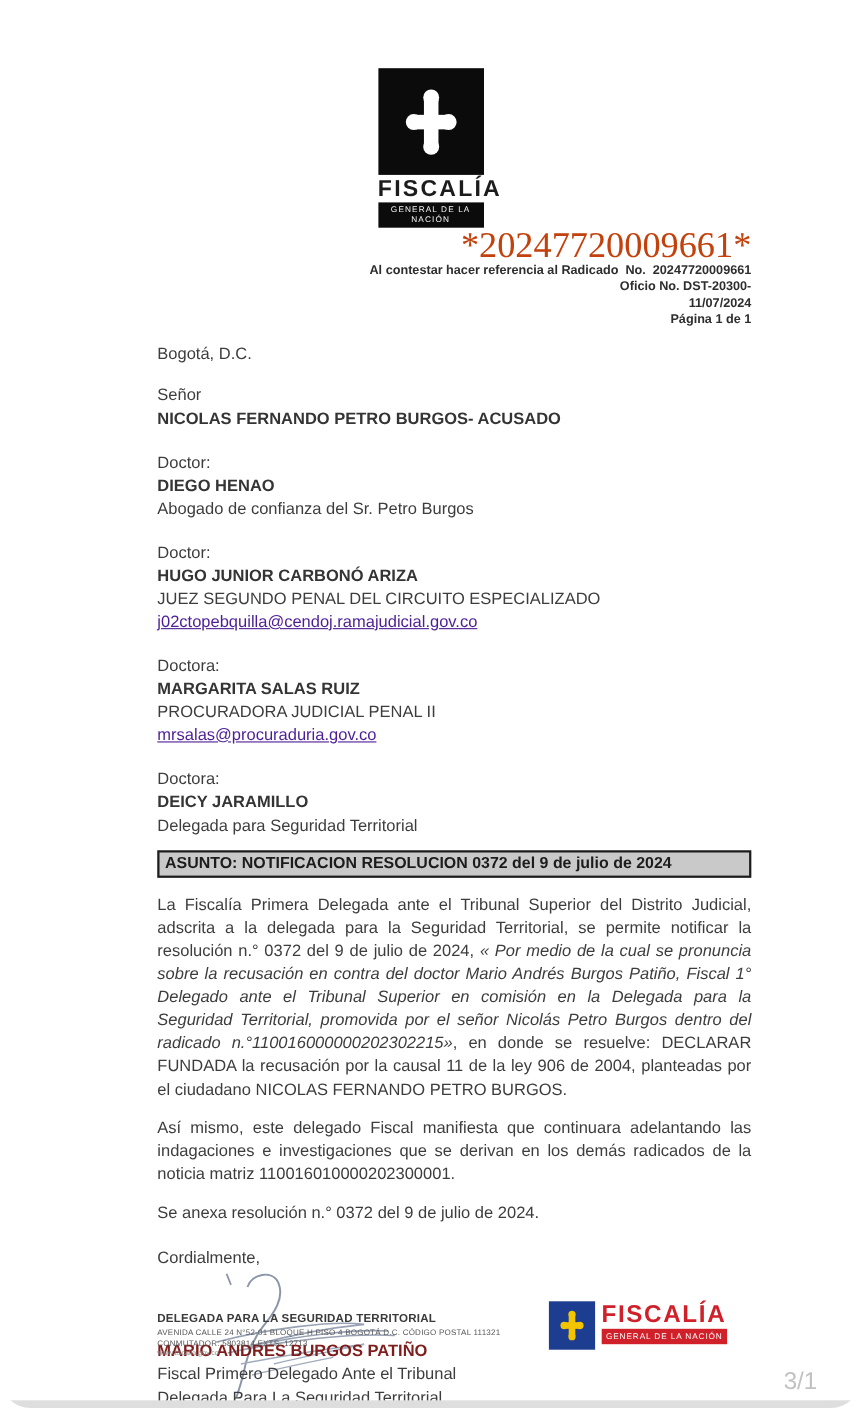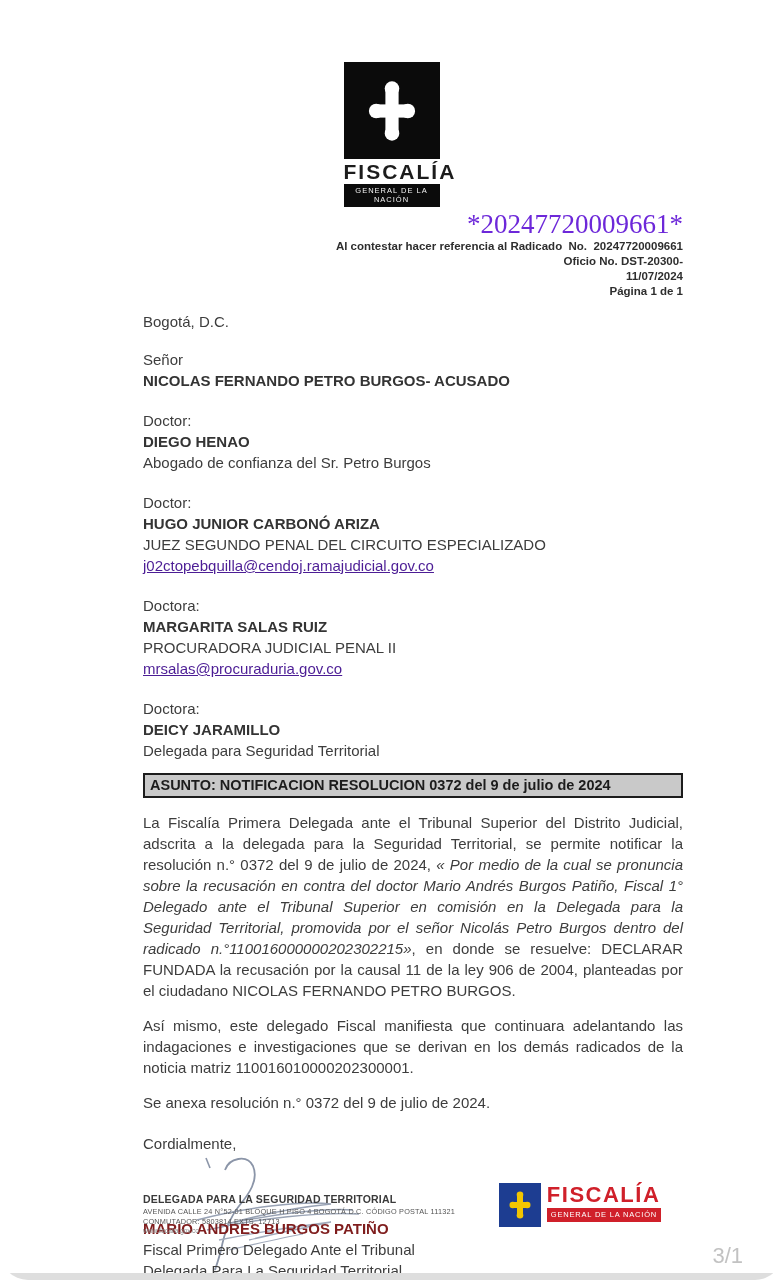--- a/index.html
+++ b/index.html
@@ -8,21 +8,21 @@
     font-family:"Liberation Sans", sans-serif;color:#3d3d3d;border-radius:28px;
   }
   .content{margin:0 100px 0 143px;}
   
   .logo-top{width:96px;margin:62px auto 0 auto;text-align:center;}
   .logo-top .square{width:96px;height:97px;background:#0b0b0b;display:flex;align-items:center;justify-content:center;}
   .logo-top .wordmark{font-size:21px;font-weight:bold;letter-spacing:2px;color:#1c1c1c;margin-top:2px;line-height:22px;}
   .logo-top .subbar{background:#0b0b0b;color:#f2f2f2;font-size:7.5px;letter-spacing:1px;padding:2px 0 3px 0;margin-top:1px;}
   
   .ref-block{text-align:right;margin-top:2px;}
-  .barcode{font-family:"Liberation Serif", serif;font-size:27px;color:#6d28d9;line-height:30px;}
+  .barcode{font-family:"Liberation Serif", serif;font-size:33px;color:#c2410c;line-height:30px;}
   .ref-line{font-size:11.5px;font-weight:bold;color:#2e2e2e;line-height:15px;white-space:pre;}
   
   .city{margin-top:14px;font-size:15px;}
   .recipient{margin-top:19px;font-size:15px;line-height:21px;}
   .recipient .bold{font-weight:bold;color:#343434;}
   .email{color:#4c1d95;text-decoration:underline;display:inline-block;}
   .subject{
     margin-top:12px;background:#c9c9c9;border:2px solid #1c1c1c;
     font-weight:bold;font-size:14.5px;color:#1c1c1c;padding:2px 19px 3px 5px;
   }

